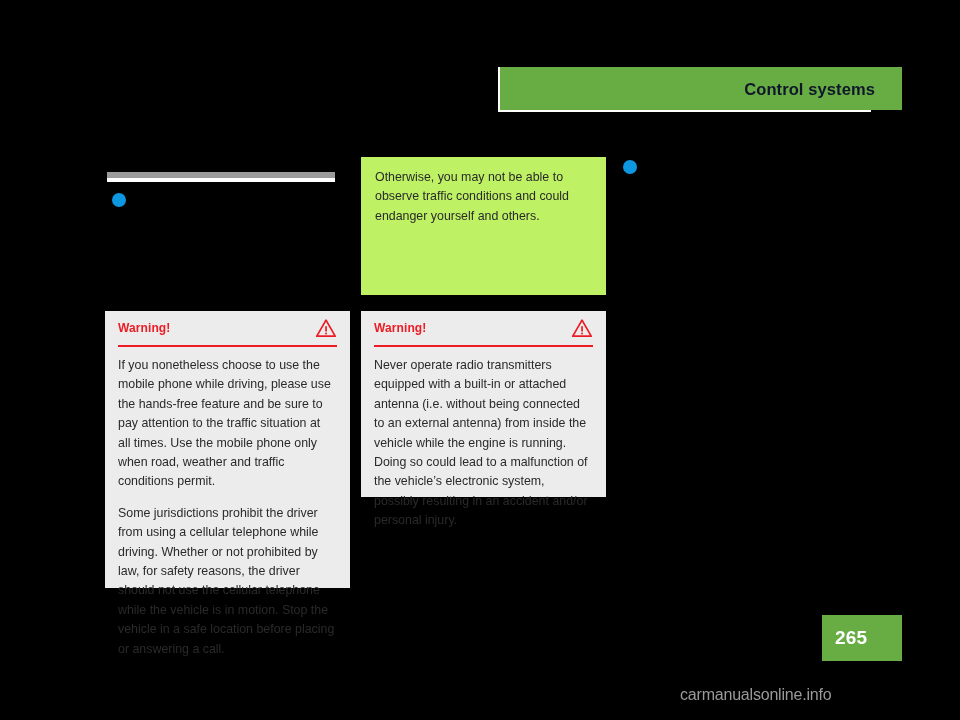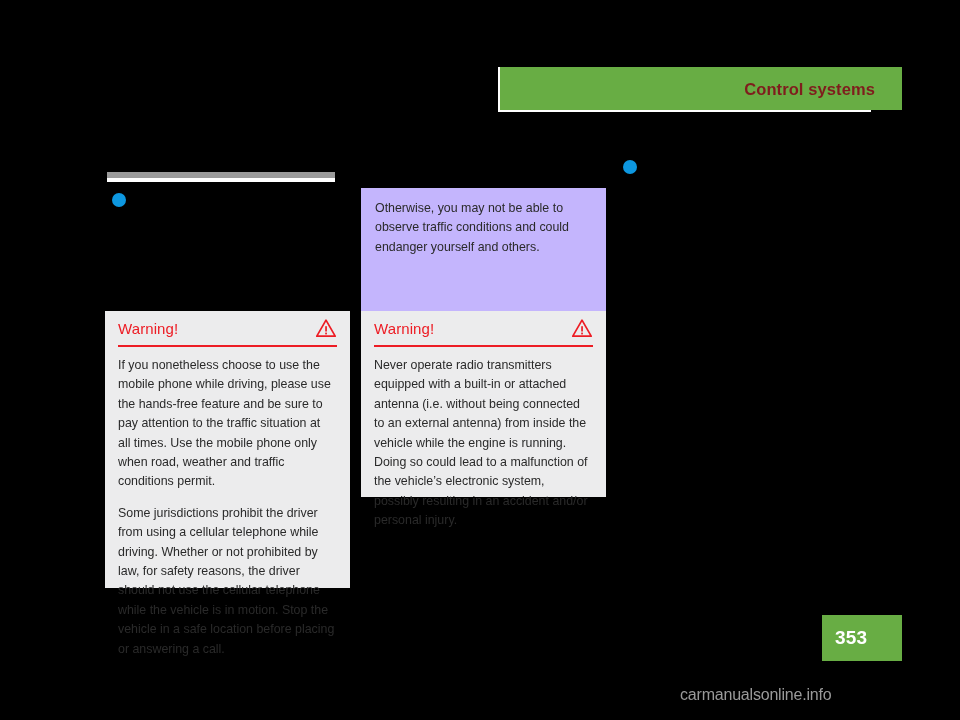--- a/index.html
+++ b/index.html
@@ -37,21 +37,21 @@
     right: 0px;
     bottom: 0px;
     width: 100%;
     height: 100%;
   }
   .chapter-header-title {
     position: absolute;
     right: 27px;
     top: 50%;
     transform: translateY(-50%);
-    color: #7f1d1d;
+    color: #0f172a;
     font-size: 16.5px;
     font-weight: bold;
     letter-spacing: 0.1px;
     white-space: nowrap;
   }
   
   .chapter-header-rule {
     position: absolute;
     left: 498px;
     top: 110px;
@@ -94,23 +94,22 @@
     height: 14px;
     border-radius: 50%;
     background: #0d97e0;
   }
   .blue-dot-left  { left: 112px; top: 193px; }
   .blue-dot-right { left: 623px; top: 160px; }
 
   
   .panel {
     position: absolute;
-    background: #c4b5fd;
+    background: #bef264;
     box-sizing: border-box;
-    margin-top: 31px;
   }
 
   .info-panel {
     left: 361px;
     top: 157px;
     width: 245px;
     height: 138px;
     padding: 11px 14px 10px 14px;
   }
 
@@ -136,22 +135,22 @@
   .warn-head {
     position: relative;
     height: 34px;
     border-bottom: 2px solid #ed1c24;
     margin: 0 13px 0 13px;
     display: flex;
     align-items: center;
   }
   .warn-title {
     color: #ed1c24;
-    font-size: 15px;
-    font-weight: normal;
+    font-size: 12px;
+    font-weight: bold;
     letter-spacing: 0.1px;
   }
   .warn-icon {
     position: absolute;
     right: 0px;
     top: 7px;
     width: 22px;
     height: 20px;
   }
   .warn-body {
@@ -242,18 +241,18 @@
           <rect x="10.2" y="14.6" width="1.7" height="1.8" fill="#ed1c24"></rect>
         </svg>
       </span>
     </div>
     <div class="warn-body">
       <p class="body-text">Never operate radio transmitters equipped with a built-in or attached antenna (i.e. without being connected to an external antenna) from inside the vehicle while the engine is running. Doing so could lead to a malfunction of the vehicle’s electronic system, possibly resulting in an accident and/or personal injury.</p>
     </div>
   </div>
 
   <div class="page-badge">
-    <span class="page-badge-number">353</span>
+    <span class="page-badge-number">265</span>
   </div>
 
   <div class="watermark">carmanualsonline.info</div>
 
 </div>
 
 </body></html>

